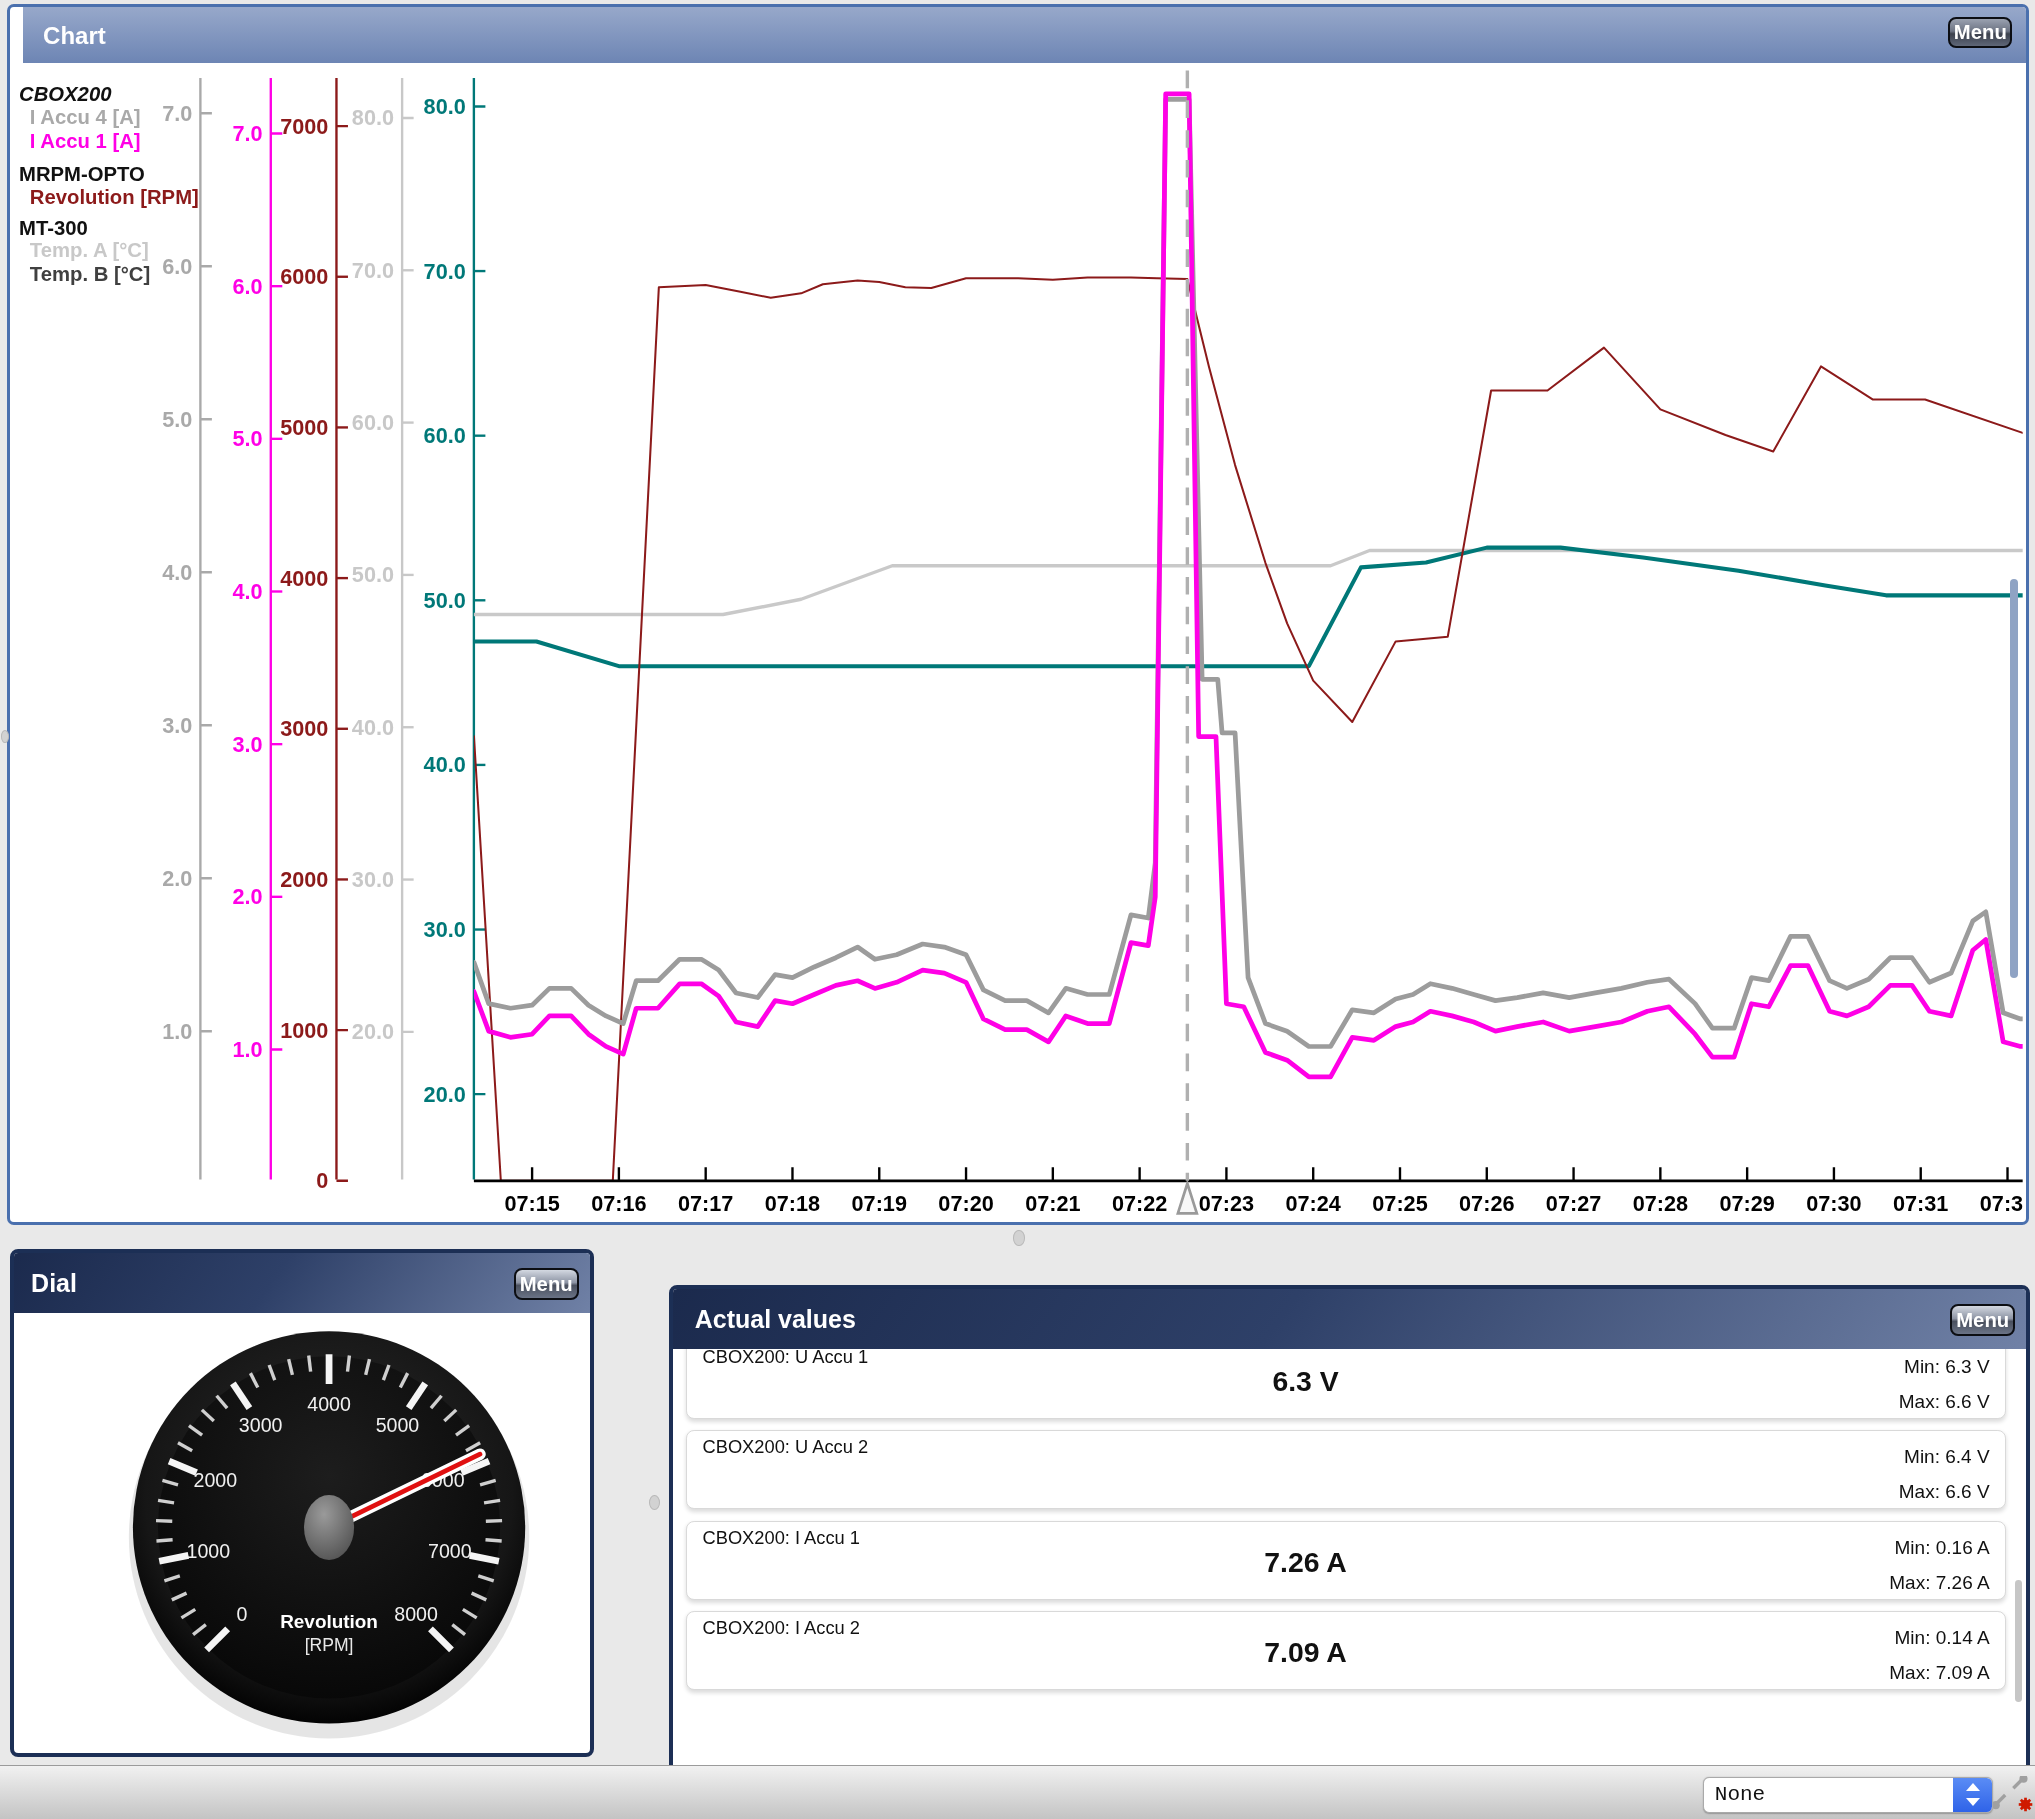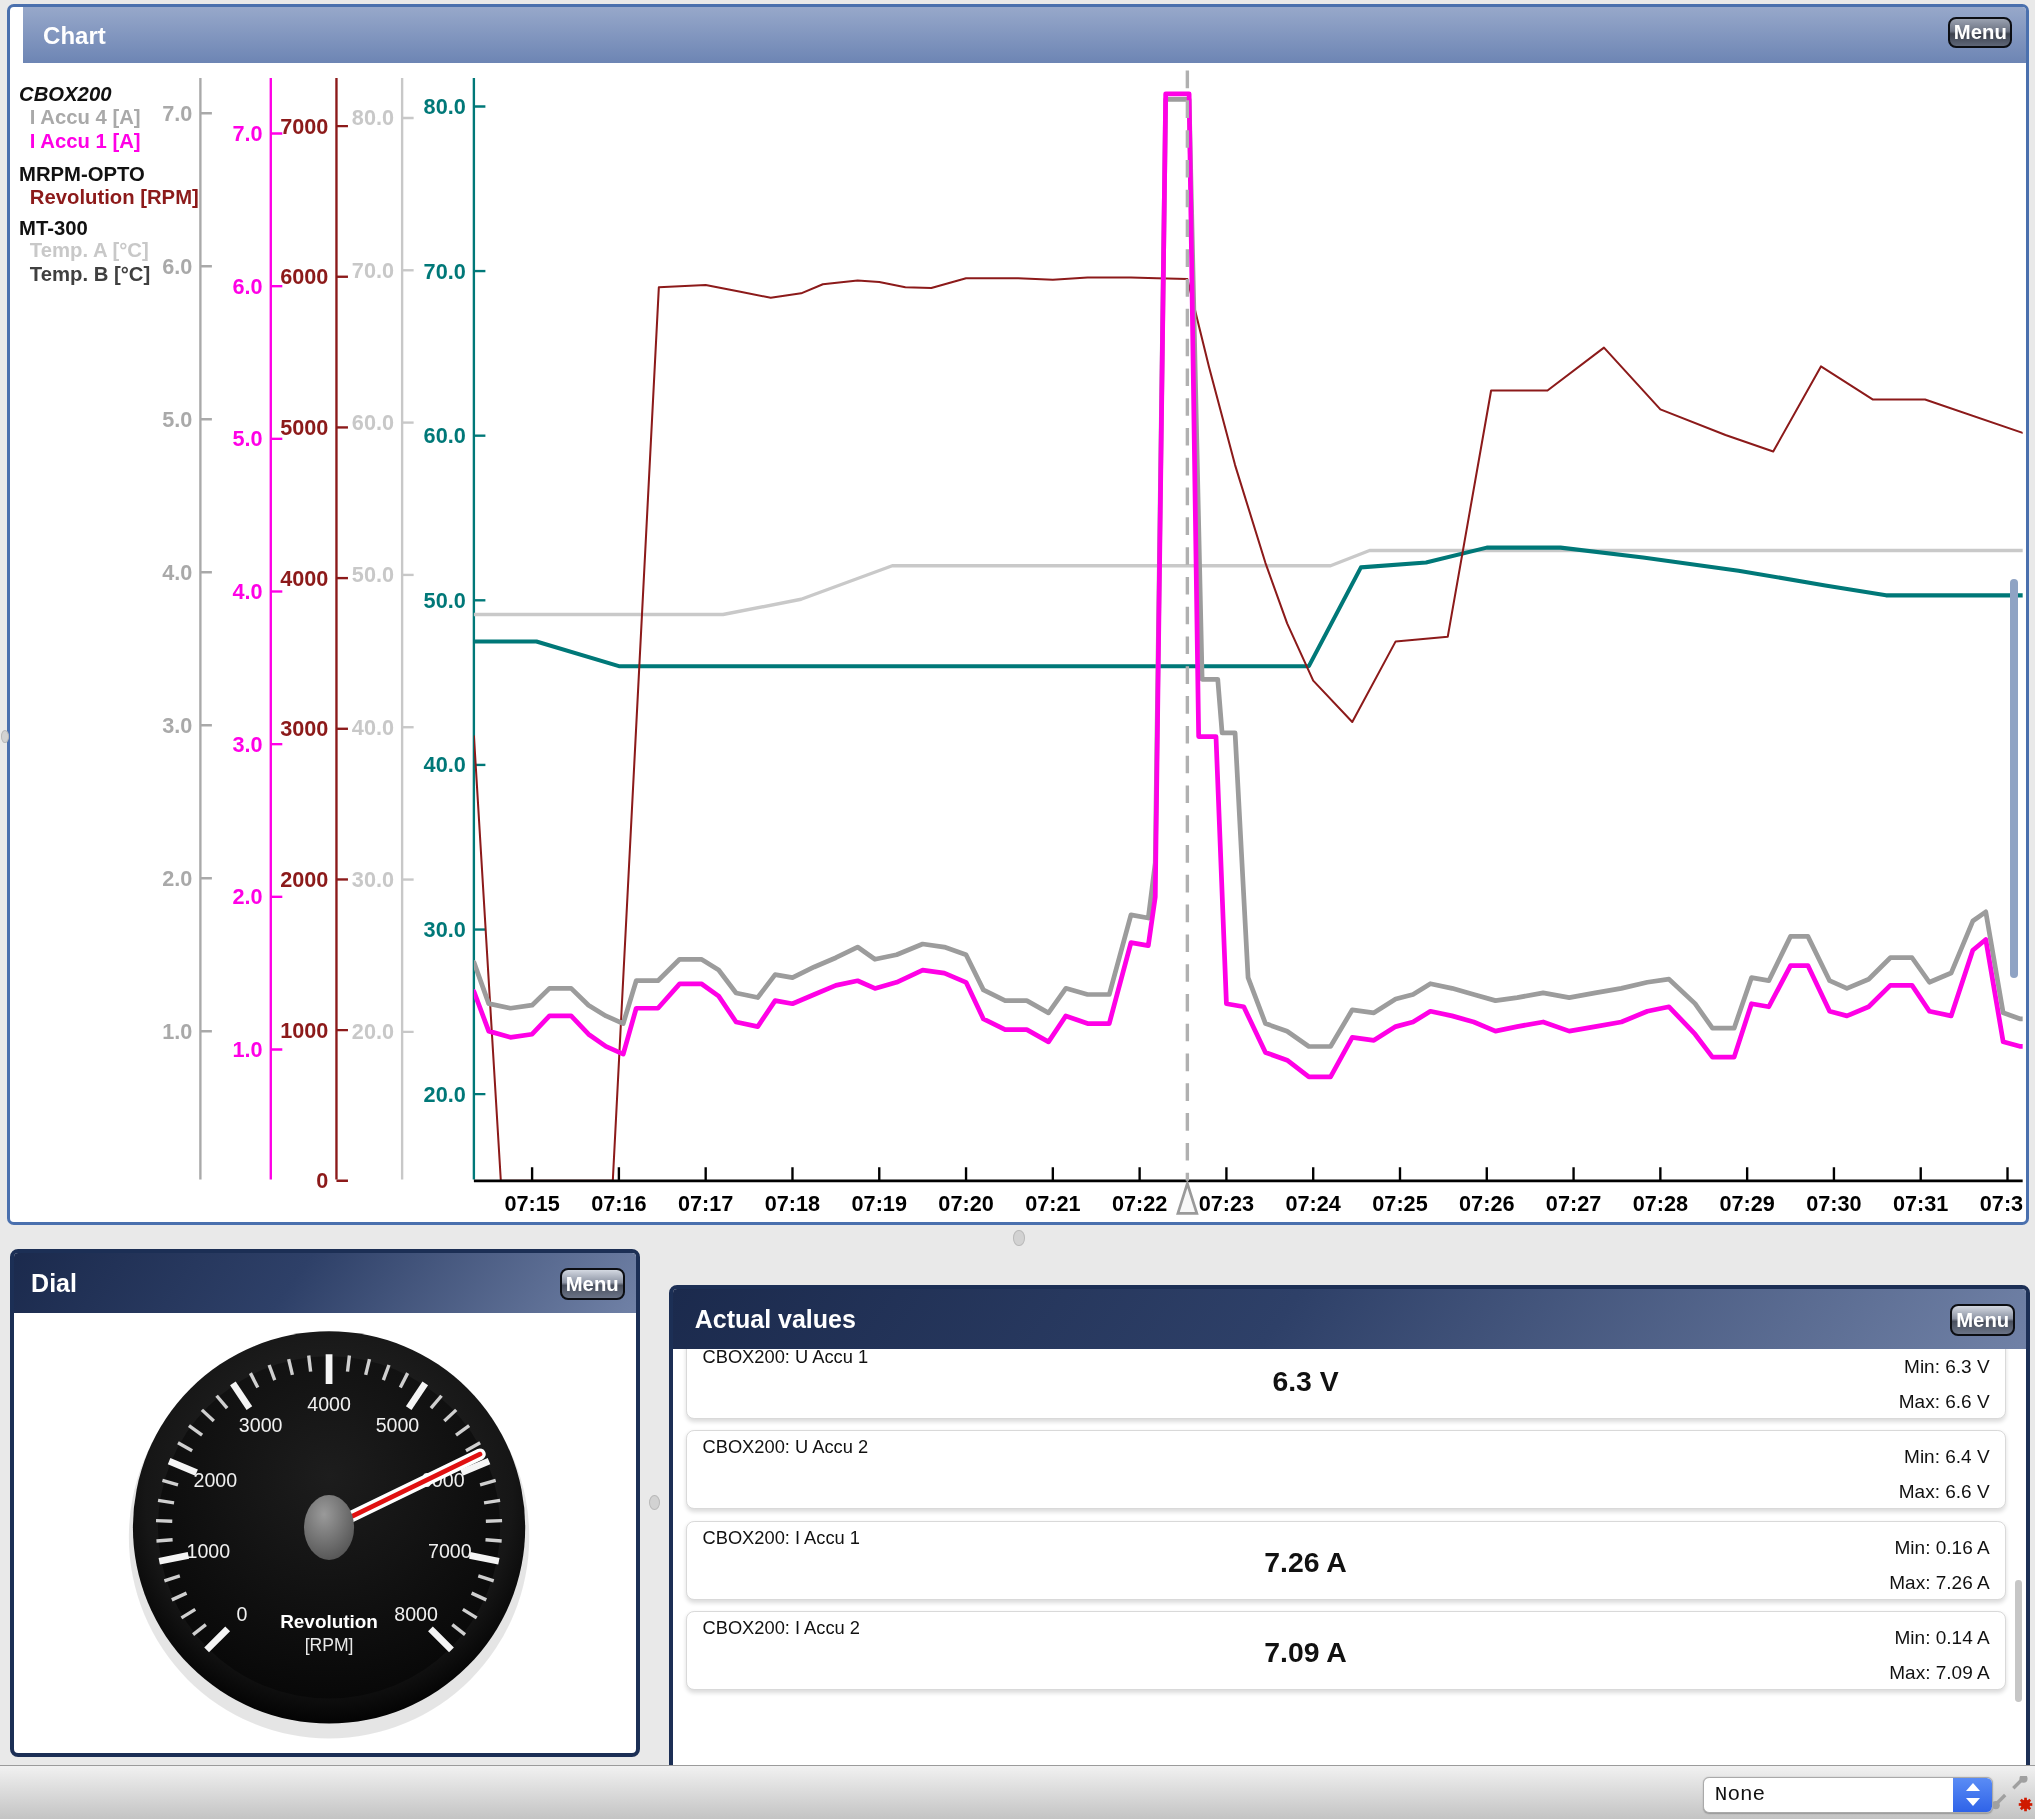--- a/index.html
+++ b/index.html
@@ -32,21 +32,21 @@
   .legend{position:absolute;left:19px;top:0;z-index:5;}
   .legend-item{position:absolute;font-weight:bold;font-size:20.3px;white-space:nowrap;}
   #chart-scroll-thumb{
     position:absolute;right:8.1px;top:572px;width:8.1px;height:399px;z-index:6;
     background:#8fa3c4;border-radius:4.1px;
   }
   
   .dark-panel{
     border:4.1px solid #1c2f55;border-radius:8.1px;overflow:hidden;
   }
-  #dial-panel{left:9.5px;top:1249px;width:630px;height:508px;}
+  #dial-panel{left:9.5px;top:1249px;width:584px;height:508px;}
   #actual-panel{left:669px;top:1285px;width:1361px;height:621px;}
   .dark-header{
     position:absolute;top:0;left:0;right:0;height:60px;z-index:3;
     background:linear-gradient(125deg,#1b2a4d 0%,#2e4068 45%,#7081a6 100%);
   }
   #dial-title{left:17.6px;top:16.2px;font-size:25px;}
   #actual-title{left:21.7px;top:16.2px;font-size:25px;}
   .dark-header .menu-btn{right:10.8px;top:15px;width:61px;height:28.4px;font-size:20.3px;line-height:28.4px;
     background:linear-gradient(#d3d8e1 0%,#8d94a4 45%,#4a505e 55%,#6a7386 100%);}
   #gauge-svg{position:absolute;left:0px;top:60px;}

